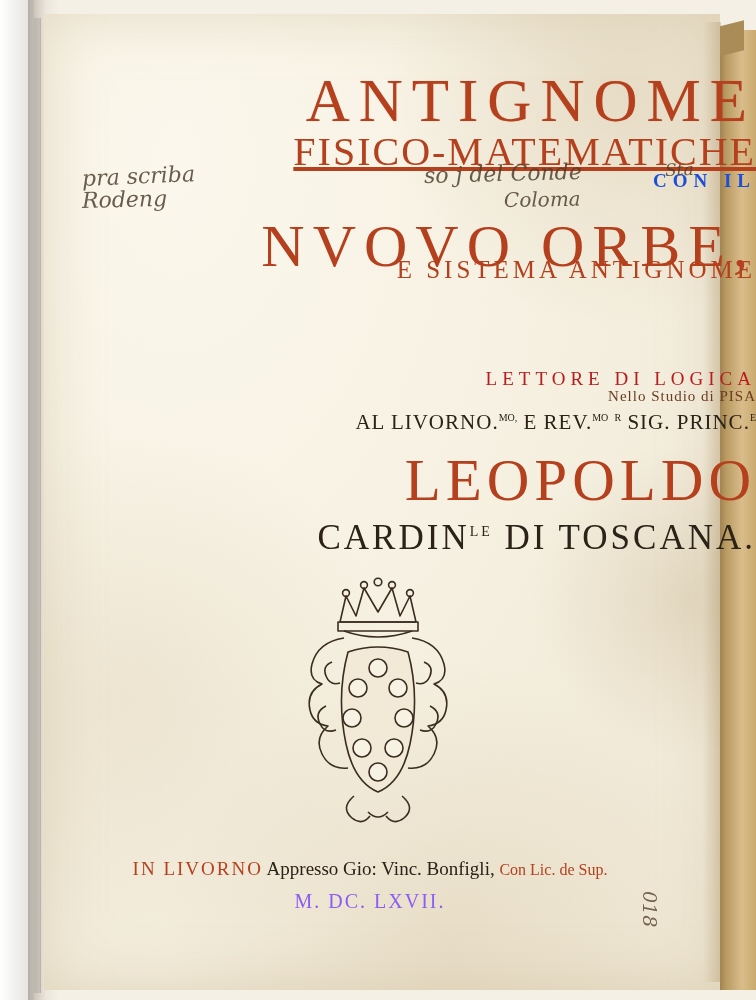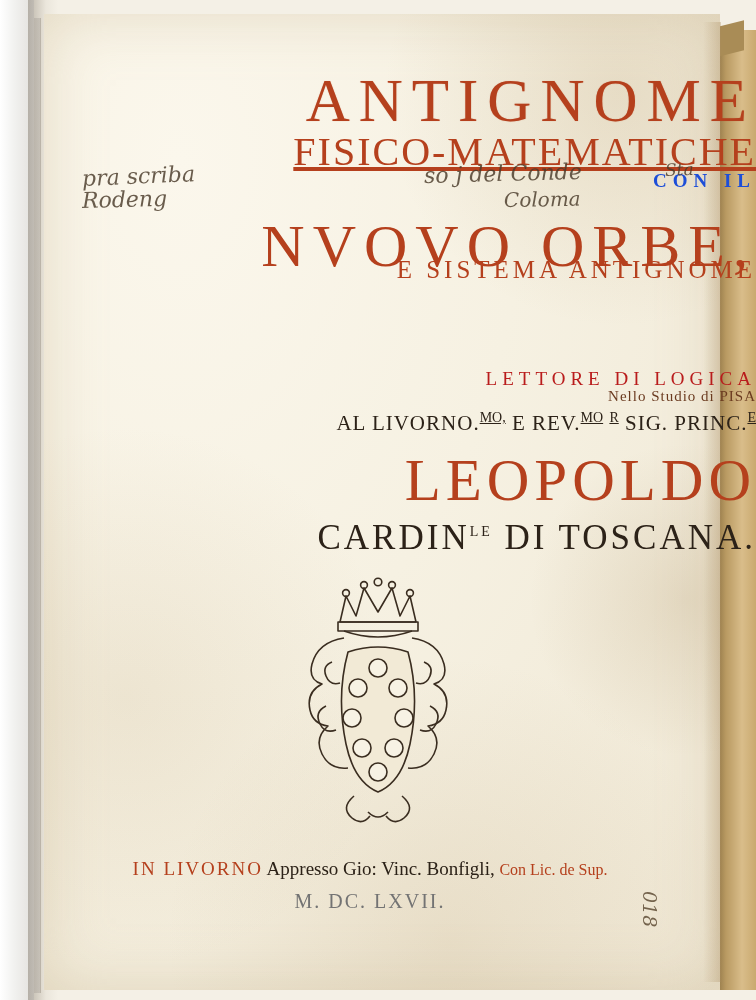--- a/index.html
+++ b/index.html
@@ -143,24 +143,23 @@
     font-size: 15px;
     letter-spacing: 1px;
     color: #6b3b20;
   }
   .dedic {
     top: 410px;
     font-size: 21px;
     letter-spacing: 1px;
   }
   .dedic sup {
-    font-size: 14px;
+    font-size: 10px;
     vertical-align: super;
     letter-spacing: 0;
-    text-decoration: underline;
   }
   .leopoldo {
     top: 446px;
     font-size: 59px;
     letter-spacing: 5px;
   }
   .cardin {
     top: 518px;
     font-size: 35px;
     letter-spacing: 3px;
@@ -206,21 +205,21 @@
   .imprint {
     position: absolute;
     left: 0; right: 16px;
     text-align: center;
     white-space: nowrap;
   }
   .imprint-1 { top: 858px; font-size: 19px; }
   .imprint-1 .inliv { color: #b5401d; letter-spacing: 2px; }
   .imprint-1 .appr  { color: #2c2218; }
   .imprint-1 .conlic{ color: #b5401d; font-size: 16px; }
-  .imprint-2 { top: 890px; font-size: 20px; color: #737373; letter-spacing: 2px; }
+  .imprint-2 { top: 890px; font-size: 20px; color: #8b5cf6; letter-spacing: 2px; }
 </style>
 </head>
 <body>
 
 <div id="page">
 
   <div class="board-left"></div>
   <div class="book-edge-left"></div>
   <div class="gutter-shadow"></div>
   <div class="book-edge-right"></div>

